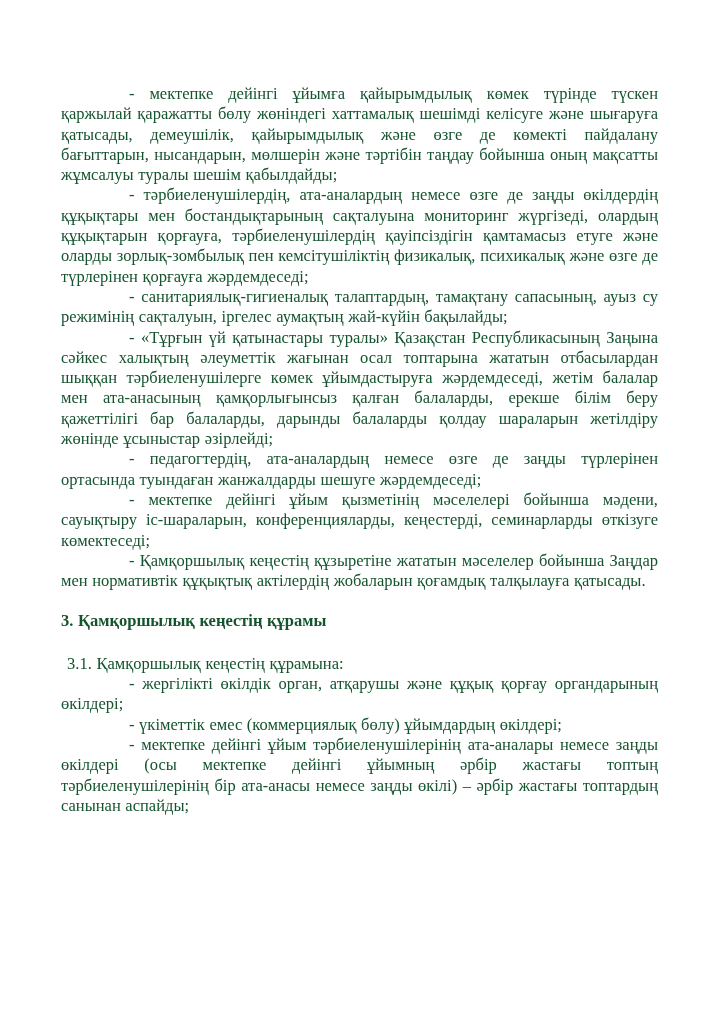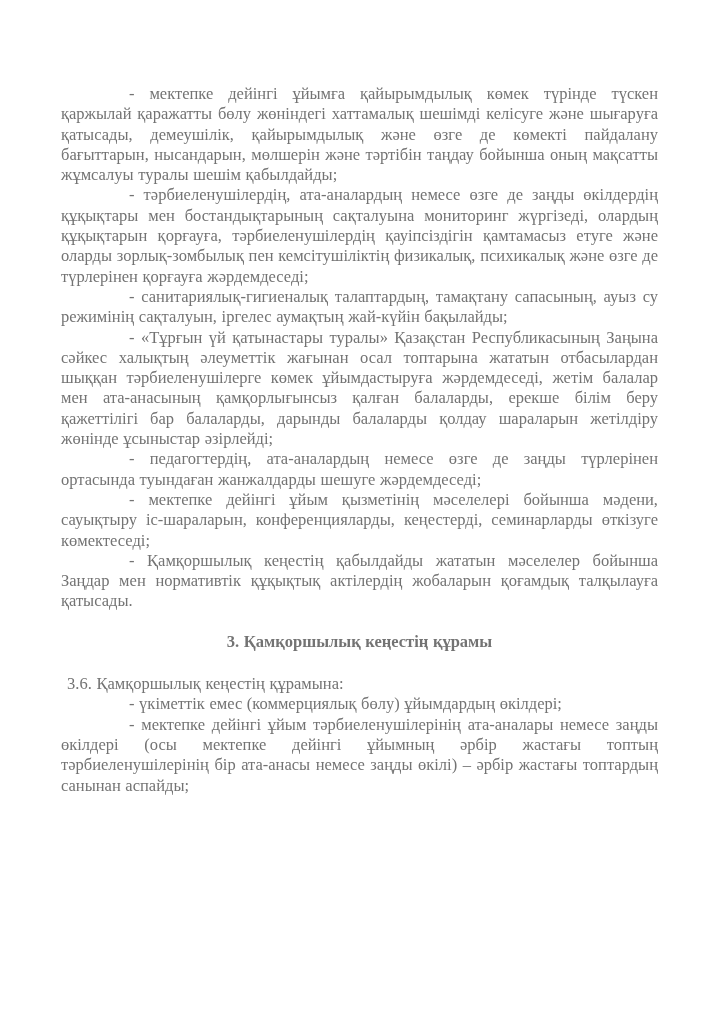--- a/index.html
+++ b/index.html
@@ -7,21 +7,21 @@
     padding: 0;
     background: #ffffff;
   }
   .page {
     position: relative;
     width: 724px;
     height: 1024px;
     background: #ffffff;
     overflow: hidden;
     font-family: "Liberation Serif", "DejaVu Serif", serif;
-    color: #737373;
+    color: #14532d;
   }
   .content {
     position: absolute;
     left: 61px;
     top: 84px;
     width: 597px;
     font-size: 16.5px;
     line-height: 20.3px;
     text-align: justify;
     text-justify: inter-word;
@@ -35,21 +35,21 @@
   .content p.flush {
     text-indent: 0;
   }
   .content p.intro {
     text-indent: 6px;
   }
   .content h2 {
     font-size: 16.5px;
     line-height: 20.3px;
     font-weight: bold;
-    text-align: center;
+    text-align: left;
     text-indent: 0;
     margin: 20px 0 22px 0;
     padding: 0;
   }
 </style>
 </head>
 <body>
 
 <div class="page">
   <div class="content">
@@ -60,26 +60,27 @@
 
     <p>- санитариялық-гигиеналық талаптардың, тамақтану сапасының, ауыз су режимінің сақталуын, іргелес аумақтың жай-күйін бақылайды;</p>
 
 
     <p>- «Тұрғын үй қатынастары туралы» Қазақстан Республикасының Заңына сәйкес халықтың әлеуметтік жағынан осал топтарына жататын отбасылардан шыққан тәрбиеленушілерге көмек ұйымдастыруға жәрдемдеседі, жетім балалар мен ата-анасының қамқорлығынсыз қалған балаларды, ерекше білім беру қажеттілігі бар балаларды, дарынды балаларды қолдау шараларын жетілдіру жөнінде ұсыныстар әзірлейді;</p>
 
     <p>- педагогтердің, ата-аналардың немесе өзге де заңды түрлерінен ортасында туындаған жанжалдарды шешуге жәрдемдеседі;</p>
 
     <p>- мектепке дейінгі ұйым қызметінің мәселелері бойынша мәдени, сауықтыру іс-шараларын, конференцияларды, кеңестерді, семинарларды өткізуге көмектеседі;</p>
 
-    <p>- Қамқоршылық кеңестің қабылдайды жататын мәселелер бойынша Заңдар мен нормативтік құқықтық актілердің жобаларын қоғамдық талқылауға қатысады.</p>
+    <p>- Қамқоршылық кеңестің құзыретіне жататын мәселелер бойынша Заңдар мен нормативтік құқықтық актілердің жобаларын қоғамдық талқылауға қатысады.</p>
 
     <h2>3. Қамқоршылық кеңестің құрамы</h2>
 
-    <p class="intro">3.6. Қамқоршылық кеңестің құрамына:</p>
+    <p class="intro">3.1. Қамқоршылық кеңестің құрамына:</p>
 
+    <p>- жергілікті өкілдік орган, атқарушы және құқық қорғау органдарының өкілдері;</p>
 
     <p>- үкіметтік емес (коммерциялық бөлу) ұйымдардың өкілдері;</p>
 
 
     <p>- мектепке дейінгі ұйым тәрбиеленушілерінің ата-аналары немесе заңды өкілдері (осы мектепке дейінгі ұйымның әрбір жастағы топтың тәрбиеленушілерінің бір ата-анасы немесе заңды өкілі) – әрбір жастағы топтардың санынан аспайды;</p>
 
   </div>
 </div>
 
 </body></html>

